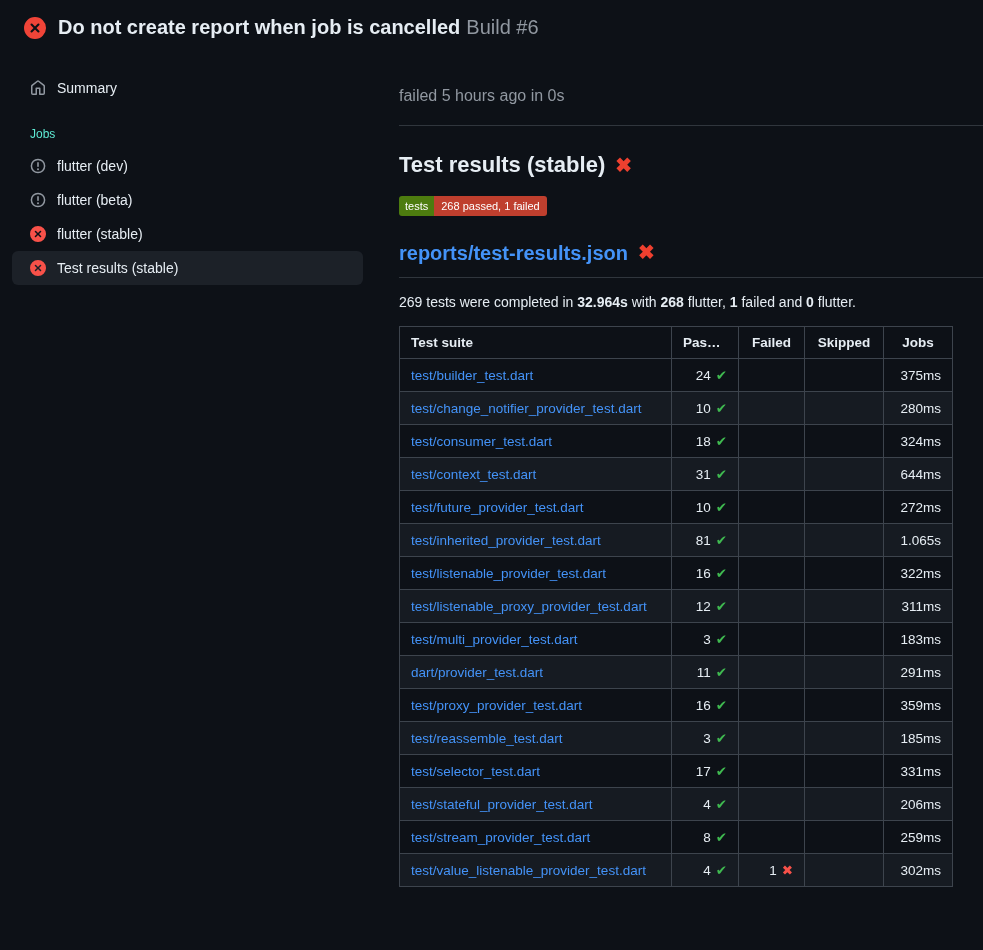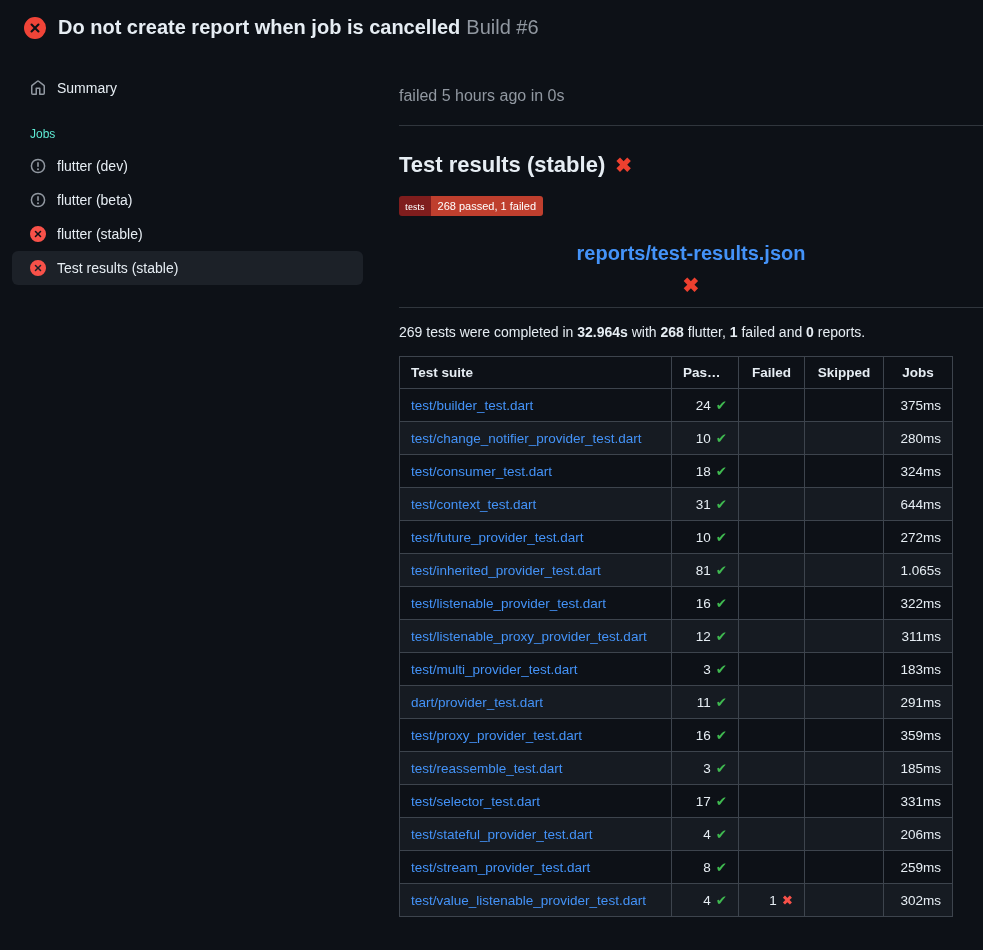--- a/index.html
+++ b/index.html
@@ -45,31 +45,31 @@
   .section-title {
     display: flex; align-items: center; gap: 10px;
     margin: 0; font-size: 22px; font-weight: 700;
   }
   .red-x { color: #ee402f; font-size: 20px; line-height: 1; font-weight: 700; }
 
   .badge {
     display: inline-flex; margin-top: 18px;
     font-size: 11px; line-height: 1; border-radius: 3px; overflow: hidden;
   }
-  .badge .badge-label { background: #7f1d1d; color: #fff; padding: 5px 6px 4px; font-family: Liberation Serif, serif; }
+  .badge .badge-label { background: #4d7c0f; color: #fff; padding: 5px 6px 4px; }
   .badge .badge-value { background: #bf3f2e; color: #fff; padding: 5px 7px 4px; }
 
   .report-heading-wrap {
     margin: 26px -31px 0 0;
     padding-bottom: 12px;
     border-bottom: 1px solid #30363d;
   }
   .report-heading {
-    display: flex; align-items: center; gap: 10px;
-    margin: 0; font-size: 20px; font-weight: 700; flex-direction: column;
+    display: flex; align-items: flex-start; gap: 10px;
+    margin: 0; font-size: 20px; font-weight: 700;
   }
   .report-heading a { color: #4493f8; text-decoration: none; cursor: pointer; }
 
   .summary-line { margin: 16px 0; font-size: 14px; color: #e6edf3; }
   .summary-line strong { font-weight: 700; }
 
   
   table.results {
     border-collapse: collapse; table-layout: fixed;
     width: 553px; margin-top: 16px; font-size: 13.5px; border-radius: 8px;
@@ -165,21 +165,21 @@
       <span class="badge-value">268 passed, 1 failed</span>
     </div>
 
     <div class="report-heading-wrap">
       <h3 class="report-heading">
         <a>reports/test-results.json</a>
         <span class="red-x">✖</span>
       </h3>
     </div>
 
-    <p class="summary-line" id="summary-line"><span>269 tests were completed in </span><strong>32.964s</strong><span> with </span><strong>268</strong><span> flutter, </span><strong>1</strong><span> failed and </span><strong>0</strong><span> reports.</span></p>
+    <p class="summary-line" id="summary-line"><span>269 tests were completed in </span><strong>32.964s</strong><span> with </span><strong>268</strong><span> flutter, </span><strong>1</strong><span> failed and </span><strong>0</strong><span> flutter.</span></p>
 
     <table class="results" id="results-table">
       <colgroup>
         <col style="width:272px">
           <col style="width:67px">
           <col style="width:66px">
           <col style="width:79px">
           <col style="width:69px">
       </colgroup>
       <thead>

